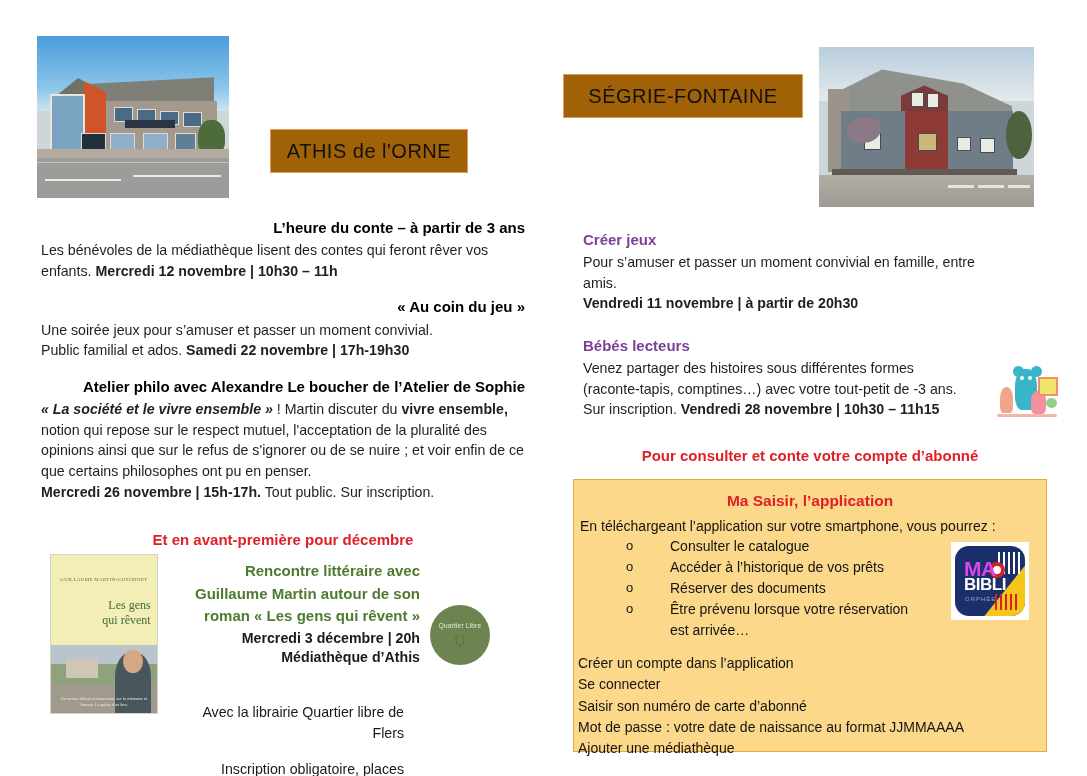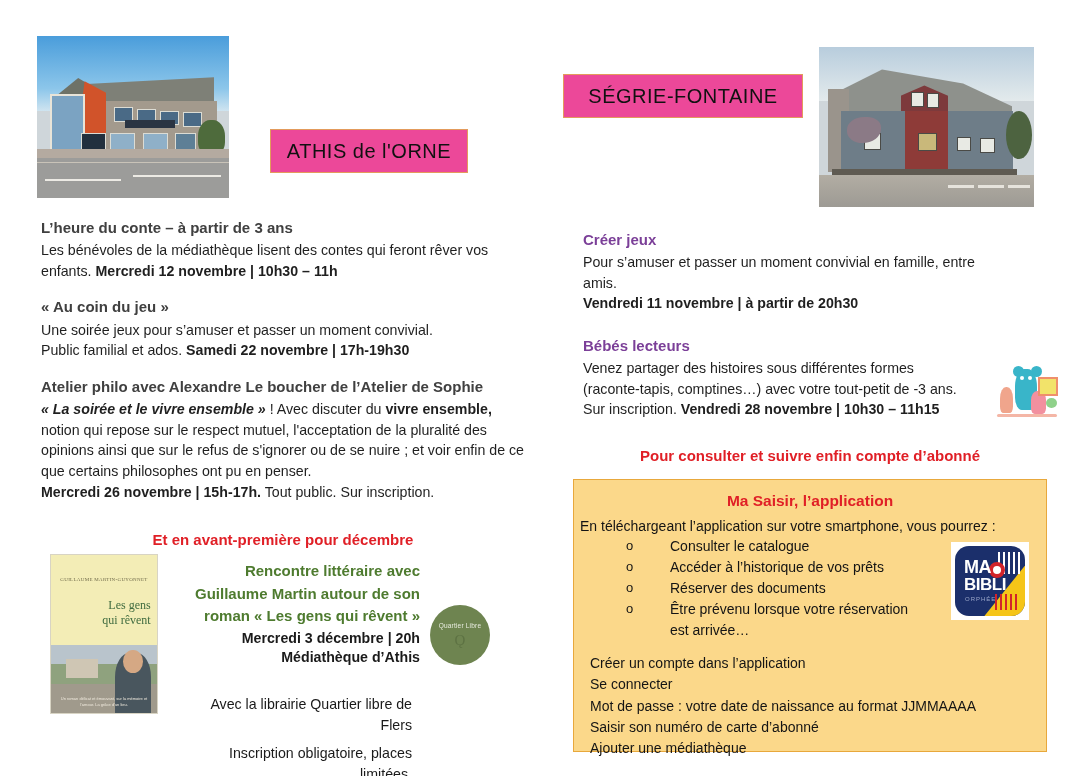--- a/index.html
+++ b/index.html
@@ -113,21 +113,21 @@
   }
   #photo-segrie .bush {
     position: absolute; right: 1%; top: 40%; width: 12%; height: 30%;
     background: #4d6340; border-radius: 50%;
   }
 
   
   .plate {
     position: absolute;
     border: 1px solid #e39b5c;
-    background: #ec4899;
+    background: #a16207;
     display: flex;
     align-items: center;
     justify-content: center;
     color: #111;
     letter-spacing: 0.5px;
   }
   #plate-athis {
     left: 270px; top: 129px; width: 196px; height: 42px;
     font-size: 20px;
   }
@@ -139,21 +139,21 @@
   
   .col-left { position: absolute; left: 41px; top: 218px; width: 484px; }
   .col-right { position: absolute; left: 583px; top: 230px; width: 420px; }
 
   h3.ev {
     margin: 0 0 2px 0;
     font-size: 15px;
     font-weight: bold;
     line-height: 1.35;
   }
-  h3.green { color: #404040; }
+  h3.green { color: #000000; text-align: right; }
   h3.purple { color: #7b3f98; }
   p.ev {
     margin: 0;
     font-size: 14.2px;
     line-height: 1.45;
     color: #1f1f1f;
   }
   .gap { height: 16px; }
   .gap-lg { height: 22px; }
   b { font-weight: bold; }
@@ -209,21 +209,21 @@
   }
 
   #avant-text { position: absolute; left: 170px; top: 560px; width: 250px; text-align: right; }
   #avant-text .ttl {
     color: #4e7b2f; font-weight: bold; font-size: 15px; line-height: 1.5;
     margin: 0 0 1px 0;
   }
   #avant-text .dt {
     font-weight: bold; font-size: 14.2px; line-height: 1.4; margin: 0;
   }
-  #avant-text .foot { font-size: 14.2px; line-height: 1.45; margin: 8px; }
+  #avant-text .foot { font-size: 14.2px; line-height: 1.45; margin: 16px; }
 
   #ql-logo {
     position: absolute; left: 430px; top: 605px; width: 60px; height: 60px;
     border-radius: 50%; background: #6e8450;
     display: flex; flex-direction: column;
     align-items: center; justify-content: center;
   }
   #ql-logo .ql-name {
     font-size: 6.5px; color: #e8ecdf; letter-spacing: 0.2px;
   }
@@ -286,41 +286,41 @@
     list-style: none; margin: 2px 0 0 0; padding: 0;
   }
   #mabibli-list li {
     font-size: 14px; line-height: 1.5; color: #141414;
     position: relative; padding-left: 96px;
   }
   #mabibli-list li .bullet-o {
     position: absolute; left: 52px; top: 0; font-size: 13px;
   }
   #mabibli-steps {
-    margin: 12px 0 0 16px;
+    margin: 12px 0 0 4px;
   }
   #mabibli-steps div {
     font-size: 14px; line-height: 1.52; color: #141414;
   }
   #mabibli-logo {
     position: absolute; left: 377px; top: 62px; width: 78px; height: 78px;
     background: #ffffff;
   }
   #mabibli-logo .lg-inner {
     position: absolute; left: 4px; top: 4px; right: 4px; bottom: 4px;
     background: #1b2f6b; border-radius: 14px; overflow: hidden;
   }
   #mabibli-logo .lg-yellow {
     position: absolute; right: 0; bottom: 0; width: 58%; height: 72%;
     background: #f5c518;
     clip-path: polygon(100% 0, 100% 100%, 0 100%);
   }
   #mabibli-logo .lg-ma {
     position: absolute; left: 9px; top: 12px;
-    color: #ffffff; font-weight: bold; font-size: 18px; line-height: 1;
+    color: #d946ef; font-weight: bold; font-size: 21px; line-height: 1;
     letter-spacing: -0.5px;
   }
   #mabibli-logo .lg-bibli {
     position: absolute; left: 9px; top: 30px;
     color: #ffffff; font-weight: bold; font-size: 17px; line-height: 1;
     letter-spacing: -0.5px;
   }
   #mabibli-logo .lg-orphee {
     position: absolute; left: 10px; top: 50px;
     color: #9aa6c8; font-size: 6px; letter-spacing: 1px;
@@ -407,21 +407,21 @@
   <div>
     <h3 class="ev green">« Au coin du jeu »</h3>
     <p class="ev"><span style="white-space:pre-line">Une soirée jeux pour s’amuser et passer un moment convivial.
 Public familial et ados. </span><b>Samedi 22 novembre | 17h-19h30</b></p>
   </div>
 
   <div class="gap"></div>
 
   <div>
     <h3 class="ev green">Atelier philo avec Alexandre Le boucher de l’Atelier de Sophie</h3>
-    <p class="ev"><i class="bi">« La soirée et le vivre ensemble »</i><span> ! Avec discuter du </span><b>vivre ensemble,</b><span> notion qui repose sur le respect mutuel, l'acceptation de la pluralité des opinions ainsi que sur le refus de s'ignorer ou de se nuire ; et voir enfin de ce que certains philosophes ont pu en penser.</span></p>
+    <p class="ev"><i class="bi">« La société et le vivre ensemble »</i><span> ! Martin discuter du </span><b>vivre ensemble,</b><span> notion qui repose sur le respect mutuel, l'acceptation de la pluralité des opinions ainsi que sur le refus de s'ignorer ou de se nuire ; et voir enfin de ce que certains philosophes ont pu en penser.</span></p>
     <p class="ev"><b>Mercredi 26 novembre | 15h-17h.</b><span> Tout public. Sur inscription.</span></p>
   </div>
 
 </div>
 
 <div id="avant-head" class="redhead">Et en avant-première pour décembre</div>
 
 <div id="book-cover">
   <div class="bc-top"></div>
   <div class="bc-author">GUILLAUME MARTIN-GUYONNET</div>
@@ -478,21 +478,21 @@
   <div class="b-bear"></div>
   <div class="b-eye" style="left:38%;top:20%;"></div>
   <div class="b-eye" style="left:52%;top:20%;"></div>
   <div class="b-small"></div>
   <div class="b-pink"></div>
   <div class="b-book"></div>
   <div class="b-ball"></div>
   <div class="b-ground"></div>
 </div>
 
-<div id="consult-head" class="redhead">Pour consulter et suivre enfin compte d’abonné</div>
+<div id="consult-head" class="redhead">Pour consulter et conte votre compte d’abonné</div>
 
 <div id="mabibli-box">
   <div id="mabibli-title">Ma Saisir, l’application</div>
   <div id="mabibli-intro">En téléchargeant l’application sur votre smartphone, vous pourrez :</div>
 
   <ul id="mabibli-list">
     <li>
       <span class="bullet-o">o</span>
       <span>Consulter le catalogue</span>
     </li>
@@ -506,22 +506,22 @@
     </li>
     <li style="padding-right:120px">
       <span class="bullet-o">o</span>
       <span>Être prévenu lorsque votre réservation est arrivée…</span>
     </li>
   </ul>
 
   <div id="mabibli-steps">
     <div>Créer un compte dans l’application</div>
     <div>Se connecter</div>
+    <div>Saisir son numéro de carte d’abonné</div>
     <div>Mot de passe : votre date de naissance au format JJMMAAAA</div>
-    <div>Saisir son numéro de carte d’abonné</div>
     <div>Ajouter une médiathèque</div>
   </div>
 
   <div id="mabibli-logo">
     <div class="lg-inner">
       <div class="lg-yellow"></div>
       <div class="lg-strings-top"></div>
       <div class="lg-strings-bot"></div>
       <div class="lg-ring"></div>
       <div class="lg-ma">MA</div>

